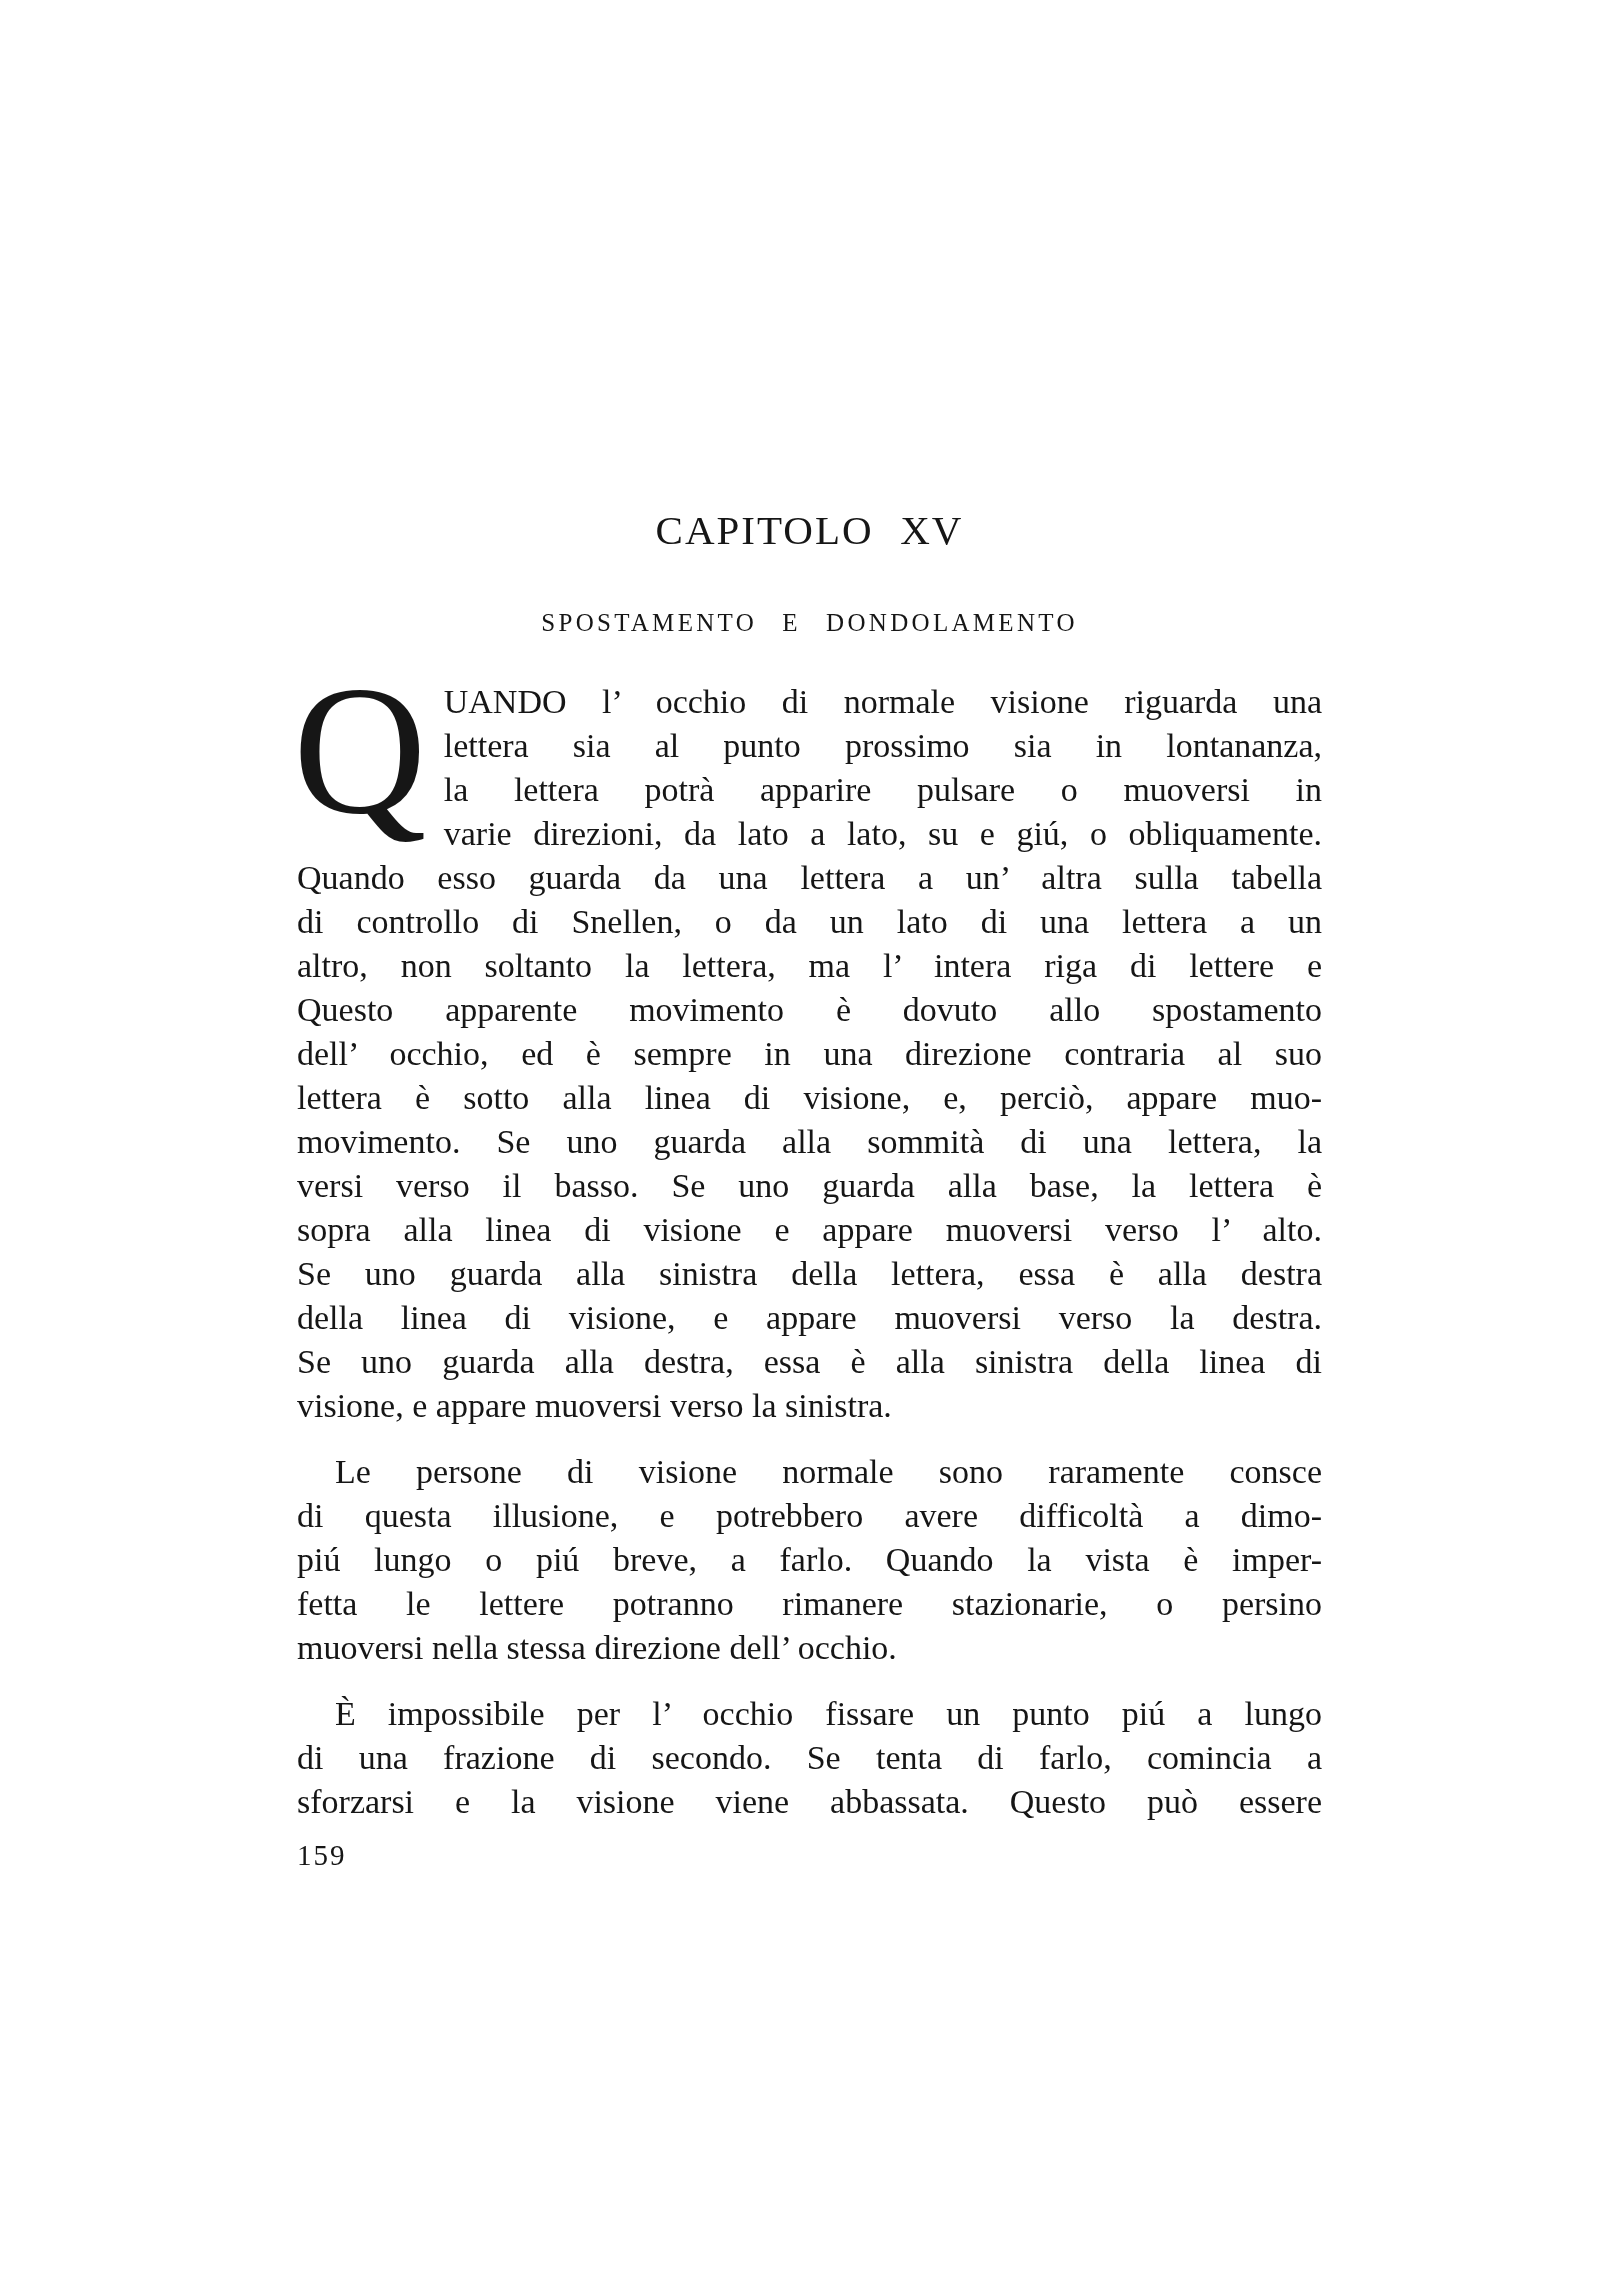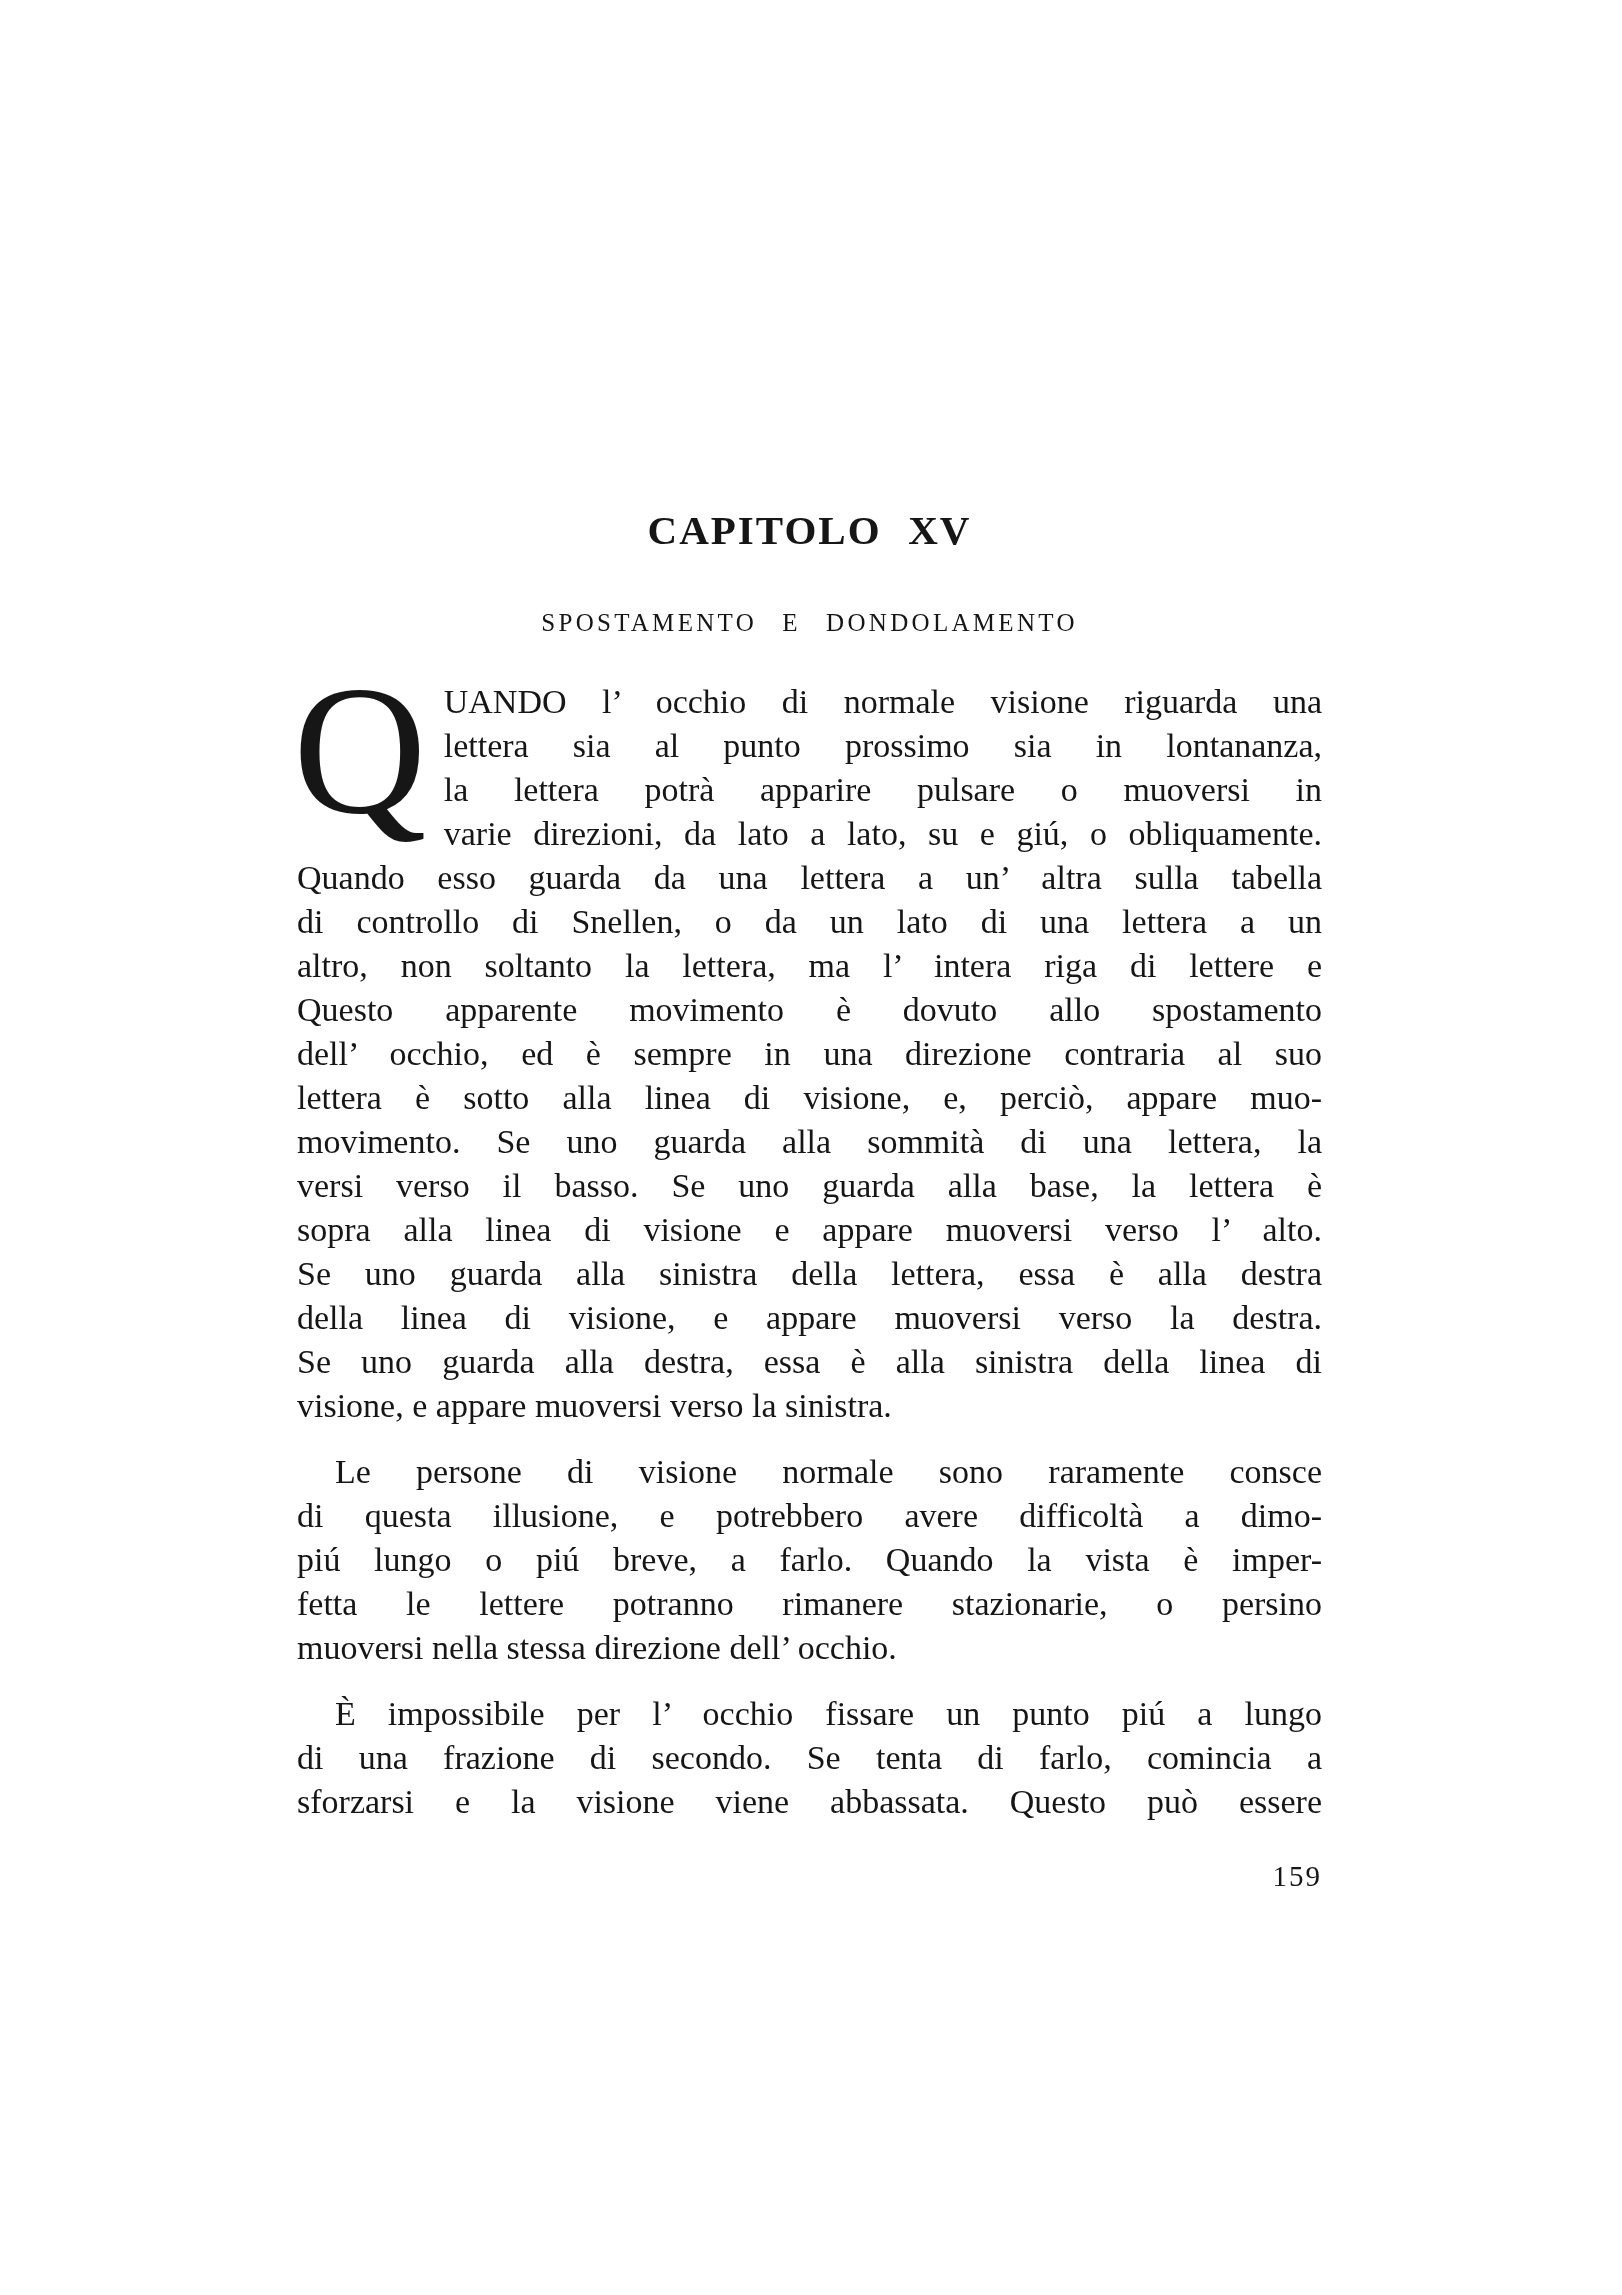--- a/index.html
+++ b/index.html
@@ -18,21 +18,21 @@
   }
   .text-column {
     position: absolute;
     left: 297px;
     top: 510px;
     width: 1025px;
   }
   .chapter-title {
     margin: 0;
     font-size: 41px;
-    font-weight: 700;
+    font-weight: 400;
     line-height: 41px;
     text-align: center;
     letter-spacing: 2px;
     word-spacing: 14.4px;
   }
   .chapter-subtitle {
     margin: 55px 0 0 0;
     font-size: 25px;
     font-weight: 400;
     line-height: 33px;
@@ -56,22 +56,22 @@
   .para.indented .lines .line:first-child { text-indent: 38px; margin-top: 22px; }
   .dropcap {
     float: left;
     font-size: 185px;
     line-height: 133px;
     height: 133px;
     margin: 2.6px 17px 0 -3.9px;
     font-weight: 400;
   }
   .page-number {
-    margin-top: 36px;
-    text-align: right;
+    margin-top: 15px;
+    text-align: left;
     font-size: 29px;
     letter-spacing: 2px;
   }
 </style>
 </head>
 <body>
 
 <div class="book-page">
   <div class="text-column">
 

